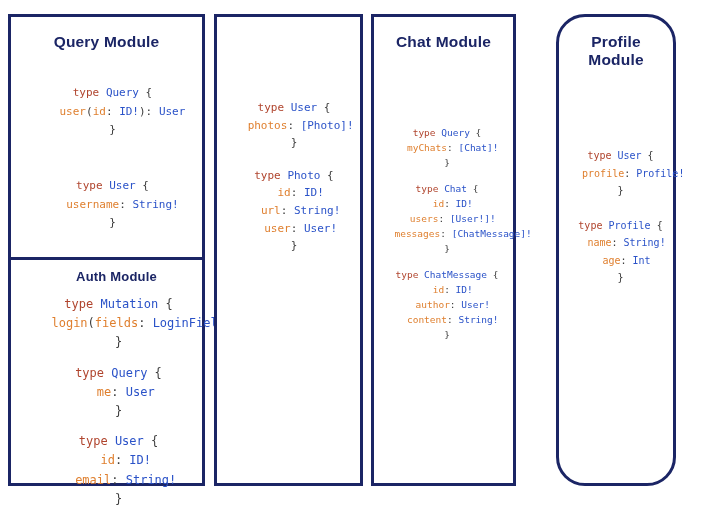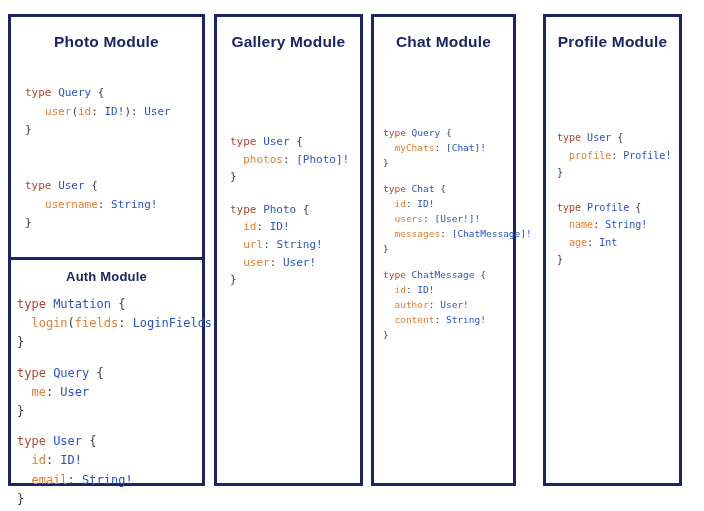--- a/index.html
+++ b/index.html
@@ -2,59 +2,58 @@
 <html style="--c-border: #1b2565; --c-title: #1b2565; --c-kw: #b0452e; --c-tn: #2a52c8; --c-fld: #df7f2e; --c-typ: #2a52c8; --c-pun: #3d3d3d;"><head>
 <meta charset="utf-8">
 <style>
   html,body{margin:0;padding:0;background:#ffffff;}
   body{font-family:"Liberation Sans",sans-serif;}
   .canvas{position:relative;width:704px;height:511px;background:#ffffff;overflow:hidden;}
   .panel{position:absolute;top:14px;height:472px;border:3px solid var(--c-border);background:#ffffff;box-sizing:border-box;}
   .panel-user{left:8px;width:197px;}
   .panel-gallery{left:214px;width:149px;}
   .panel-chat{left:371px;width:145px;}
-  .panel-profile{left:543px;width:139px;}
+  .panel-profile{left:556px;width:120px;border-radius:29px;}
   .title{margin:16px 4px 0;text-align:center;font-size:15.5px;font-weight:700;color:var(--c-title);letter-spacing:.2px;}
   .title-sm{font-size:13px;margin-top:9px;}
   .code{font-family:"DejaVu Sans Mono","Liberation Mono",monospace;white-space:pre;color:var(--c-pun);}
-  .code-line{white-space:pre;}
+  .code-line{white-space:pre;text-align:center;}
   .code-user{margin:33px 2px 0 14px;font-size:11px;line-height:1.7;}
   .code-gallery{margin:82px 2px 0 13px;font-size:11px;line-height:1.6;}
   .code-chat{margin:74px 2px 0 9px;font-size:9.5px;line-height:1.6;}
   .code-profile{margin:78px 2px 0 11px;font-size:10px;line-height:1.75;}
   .code-auth{margin:11px 2px 0 6px;font-size:12px;line-height:1.6;}
   .code-user .code-block{margin-bottom:37px;}
   .code-gallery .code-block{margin-bottom:15px;}
   .code-chat .code-block{margin-bottom:10px;}
   .code-profile .code-block{margin-bottom:17px;}
   .code-auth .code-block{margin-bottom:11px;}
   .code-block:last-child{margin-bottom:0;}
-  .panel-auth{position:absolute;left:-3px;right:-3px;bottom:-3px;height:229px;border:3px solid var(--c-border);background:#ffffff;box-sizing:border-box;}
+  .panel-auth{position:absolute;left:-3px;right:-3px;bottom:-3px;height:229px;border:3px solid var(--c-border);background:#ffffff;box-sizing:border-box;padding-left:20px;}
   .tok-kw{color:var(--c-kw);}
   .tok-tn{color:var(--c-tn);}
   .tok-fld{color:var(--c-fld);}
   .tok-typ{color:var(--c-typ);}
   .tok-pun{color:var(--c-pun);}
 </style>
 </head>
 <body>
 
 <div class="canvas">
 
   <section class="panel panel-user">
-    <h2 class="title">Photo Module</h2>
+    <h2 class="title">Query Module</h2>
     <div class="code code-user"><div class="code-block"><div class="code-line"><span class="tok-kw">type </span><span class="tok-tn">Query</span><span class="tok-pun"> {</span></div><div class="code-line"><span class="tok-pun">   </span><span class="tok-fld">user</span><span class="tok-pun">(</span><span class="tok-fld">id</span><span class="tok-pun">: </span><span class="tok-typ">ID!</span><span class="tok-pun">): </span><span class="tok-typ">User</span></div><div class="code-line"><span class="tok-pun">}</span></div></div><div class="code-block"><div class="code-line"><span class="tok-kw">type </span><span class="tok-tn">User</span><span class="tok-pun"> {</span></div><div class="code-line"><span class="tok-pun">   </span><span class="tok-fld">username</span><span class="tok-pun">: </span><span class="tok-typ">String!</span></div><div class="code-line"><span class="tok-pun">}</span></div></div></div>
     <section class="panel-auth">
       <h3 class="title title-sm">Auth Module</h3>
       <div class="code code-auth"><div class="code-block"><div class="code-line"><span class="tok-kw">type </span><span class="tok-tn">Mutation</span><span class="tok-pun"> {</span></div><div class="code-line"><span class="tok-pun">  </span><span class="tok-fld">login</span><span class="tok-pun">(</span><span class="tok-fld">fields</span><span class="tok-pun">: </span><span class="tok-typ">LoginFields</span><span class="tok-pun">): </span><span class="tok-typ">User</span></div><div class="code-line"><span class="tok-pun">}</span></div></div><div class="code-block"><div class="code-line"><span class="tok-kw">type </span><span class="tok-tn">Query</span><span class="tok-pun"> {</span></div><div class="code-line"><span class="tok-pun">  </span><span class="tok-fld">me</span><span class="tok-pun">: </span><span class="tok-typ">User</span></div><div class="code-line"><span class="tok-pun">}</span></div></div><div class="code-block"><div class="code-line"><span class="tok-kw">type </span><span class="tok-tn">User</span><span class="tok-pun"> {</span></div><div class="code-line"><span class="tok-pun">  </span><span class="tok-fld">id</span><span class="tok-pun">: </span><span class="tok-typ">ID!</span></div><div class="code-line"><span class="tok-pun">  </span><span class="tok-fld">email</span><span class="tok-pun">: </span><span class="tok-typ">String!</span></div><div class="code-line"><span class="tok-pun">}</span></div></div></div>
     </section>
   </section>
 
   <section class="panel panel-gallery">
-    <h2 class="title">Gallery Module</h2>
     <div class="code code-gallery"><div class="code-block"><div class="code-line"><span class="tok-kw">type </span><span class="tok-tn">User</span><span class="tok-pun"> {</span></div><div class="code-line"><span class="tok-pun">  </span><span class="tok-fld">photos</span><span class="tok-pun">: </span><span class="tok-typ">[Photo]!</span></div><div class="code-line"><span class="tok-pun">}</span></div></div><div class="code-block"><div class="code-line"><span class="tok-kw">type </span><span class="tok-tn">Photo</span><span class="tok-pun"> {</span></div><div class="code-line"><span class="tok-pun">  </span><span class="tok-fld">id</span><span class="tok-pun">: </span><span class="tok-typ">ID!</span></div><div class="code-line"><span class="tok-pun">  </span><span class="tok-fld">url</span><span class="tok-pun">: </span><span class="tok-typ">String!</span></div><div class="code-line"><span class="tok-pun">  </span><span class="tok-fld">user</span><span class="tok-pun">: </span><span class="tok-typ">User!</span></div><div class="code-line"><span class="tok-pun">}</span></div></div></div>
   </section>
 
   <section class="panel panel-chat">
     <h2 class="title">Chat Module</h2>
     <div class="code code-chat"><div class="code-block"><div class="code-line"><span class="tok-kw">type </span><span class="tok-tn">Query</span><span class="tok-pun"> {</span></div><div class="code-line"><span class="tok-pun">  </span><span class="tok-fld">myChats</span><span class="tok-pun">: </span><span class="tok-typ">[Chat]!</span></div><div class="code-line"><span class="tok-pun">}</span></div></div><div class="code-block"><div class="code-line"><span class="tok-kw">type </span><span class="tok-tn">Chat</span><span class="tok-pun"> {</span></div><div class="code-line"><span class="tok-pun">  </span><span class="tok-fld">id</span><span class="tok-pun">: </span><span class="tok-typ">ID!</span></div><div class="code-line"><span class="tok-pun">  </span><span class="tok-fld">users</span><span class="tok-pun">: </span><span class="tok-typ">[User!]!</span></div><div class="code-line"><span class="tok-pun">  </span><span class="tok-fld">messages</span><span class="tok-pun">: </span><span class="tok-typ">[ChatMessage]!</span></div><div class="code-line"><span class="tok-pun">}</span></div></div><div class="code-block"><div class="code-line"><span class="tok-kw">type </span><span class="tok-tn">ChatMessage</span><span class="tok-pun"> {</span></div><div class="code-line"><span class="tok-pun">  </span><span class="tok-fld">id</span><span class="tok-pun">: </span><span class="tok-typ">ID!</span></div><div class="code-line"><span class="tok-pun">  </span><span class="tok-fld">author</span><span class="tok-pun">: </span><span class="tok-typ">User!</span></div><div class="code-line"><span class="tok-pun">  </span><span class="tok-fld">content</span><span class="tok-pun">: </span><span class="tok-typ">String!</span></div><div class="code-line"><span class="tok-pun">}</span></div></div></div>
   </section>
 
   <section class="panel panel-profile">
     <h2 class="title">Profile Module</h2>

